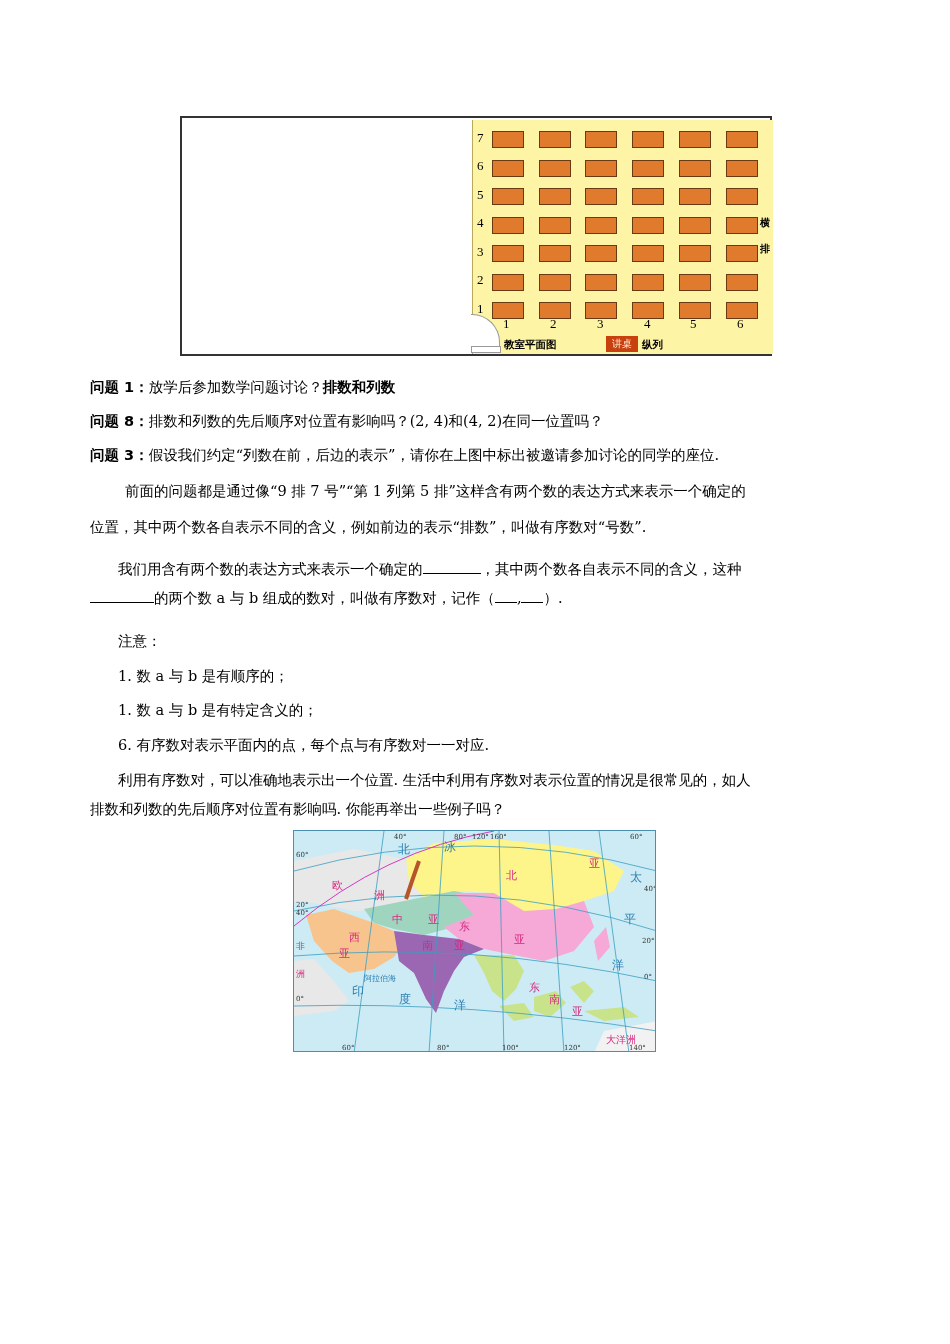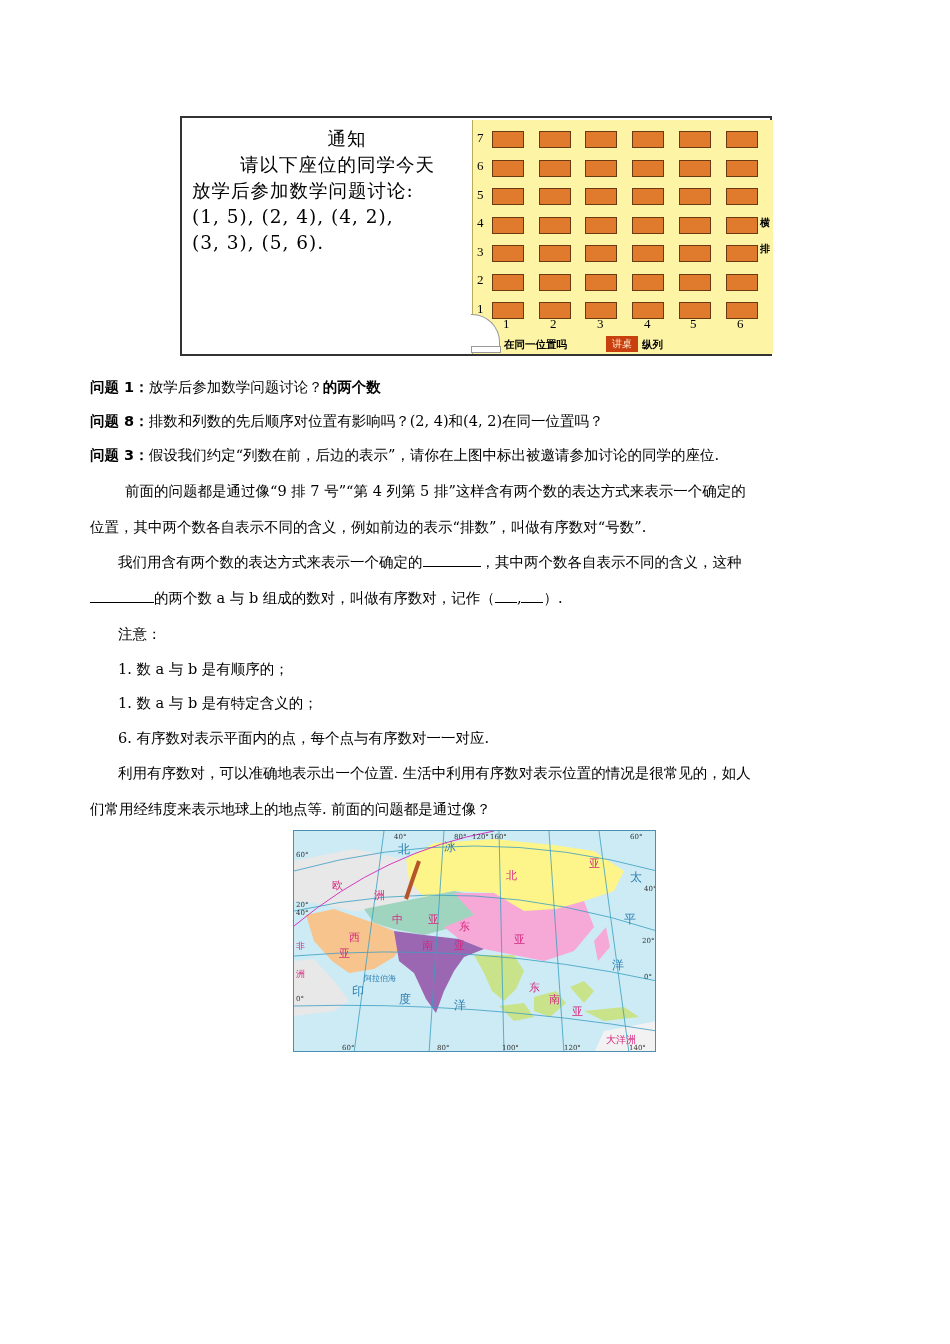--- a/index.html
+++ b/index.html
@@ -32,40 +32,33 @@
   .podium { position:absolute; left:133px; top:216px; width:32px; height:16px; background:#c8400e;
             color:#ffe9d0; font-size:10px; text-align:center; line-height:16px;
             font-family:"DejaVu Sans",sans-serif; }
   .collbl { position:absolute; left:169px; top:218px; font-size:10.5px; font-weight:bold;
             font-family:"DejaVu Sans",sans-serif;text-align:right; }
 
   
   .p { position:absolute; left:90px; width:780px; font-size:14.5px; line-height:20px; white-space:nowrap;
        font-family:"DejaVu Serif","Liberation Serif",serif; }
   .q b { font-family:"DejaVu Sans","Liberation Sans",sans-serif; font-weight:bold; }
-  .indent { left:118px; }
+  .indent { left:118px;margin-top:7px; }
   .blank { display:inline-block; border-bottom:1px solid #000; height:14px; vertical-align:baseline; }
 
   
   .map { position:absolute; left:293px; top:830px; width:363px; height:222px;
          border:1px solid #4a8fb0; box-sizing:border-box; overflow:hidden; background:#cdebf4; }
   .map svg { display:block; }
   .maplbl { font-family:"DejaVu Serif",serif; }
 </style>
 </head>
 <body>
 
 <div class="fig1">
-  <div class="notice">
-    <div class="ttl">通知</div>
-    <div class="l1">请以下座位的同学今天</div>
-    <div>放学后参加数学问题讨论:</div>
-    <div>(1, 5), (2, 4), (4, 2),</div>
-    <div>(3, 3), (5, 6).</div>
-  </div>
 
   <div class="plan">
 
     <span class="rowlabel" style="top:10px">7</span>
     <span class="rowlabel" style="top:38px">6</span>
     <span class="rowlabel" style="top:67px">5</span>
     <span class="rowlabel" style="top:95px">4</span>
     <span class="rowlabel" style="top:124px">3</span>
     <span class="rowlabel" style="top:152px">2</span>
     <span class="rowlabel" style="top:181px">1</span>
@@ -120,52 +113,52 @@
     <span class="collabel" style="left:124px">3</span>
     <span class="collabel" style="left:171px">4</span>
     <span class="collabel" style="left:217px">5</span>
     <span class="collabel" style="left:264px">6</span>
 
     <span class="sidelabel" style="top:96px">横</span>
     <span class="sidelabel" style="top:122px">排</span>
 
     <div class="door"></div>
     <div class="doorbar"></div>
-    <span class="planname">在同一位置吗</span>
+    <span class="planname">教室平面图</span>
     <span class="podium">讲桌</span>
     <span class="collbl">纵列</span>
   </div>
 </div>
 
 <div class="p q" style="top:377px">
-  <b>问题 1：</b><span>放学后参加数学问题讨论？</span><b>的两个数</b>
+  <b>问题 1：</b><span>放学后参加数学问题讨论？</span><b>排数和列数</b>
 </div>
 <div class="p q" style="top:411px">
   <b>问题 8：</b><span>排数和列数的先后顺序对位置有影响吗？(2, 4)和(4, 2)在同一位置吗？</span>
 </div>
 <div class="p q" style="top:445px">
   <b>问题 3：</b><span>假设我们约定“列数在前，后边的表示”，请你在上图中标出被邀请参加讨论的同学的座位.</span>
 </div>
 
-<div class="p" style="left:125px; top:481px">前面的问题都是通过像“9 排 7 号”“第 4 列第 5 排”这样含有两个数的表达方式来表示一个确定的</div>
+<div class="p" style="left:125px; top:481px">前面的问题都是通过像“9 排 7 号”“第 1 列第 5 排”这样含有两个数的表达方式来表示一个确定的</div>
 <div class="p" style="top:517px">位置，其中两个数各自表示不同的含义，例如前边的表示“排数”，叫做有序数对“号数”.</div>
 
 <div class="p indent" style="top:552px">
   <span>我们用含有两个数的表达方式来表示一个确定的</span><span class="blank" style="width:58px"></span><span>，其中两个数各自表示不同的含义，这种</span>
 </div>
 <div class="p" style="top:588px">
   <span class="blank" style="width:64px"></span><span>的两个数 a 与 b 组成的数对，叫做有序数对，记作（</span><span class="blank" style="width:22px"></span><span>,</span><span class="blank" style="width:22px"></span><span>）.</span>
 </div>
 
 <div class="p indent" style="top:624px">注意：</div>
 <div class="p indent" style="top:659px">1. 数 a 与 b 是有顺序的；</div>
 <div class="p indent" style="top:693px">1. 数 a 与 b 是有特定含义的；</div>
 <div class="p indent" style="top:728px">6. 有序数对表示平面内的点，每个点与有序数对一一对应.</div>
 <div class="p indent" style="top:763px">利用有序数对，可以准确地表示出一个位置. 生活中利用有序数对表示位置的情况是很常见的，如人</div>
-<div class="p" style="top:799px">们常用经纬度来表示地球上的地点等. 前面的问题都是通过像？</div>
+<div class="p" style="top:799px">排数和列数的先后顺序对位置有影响吗. 你能再举出一些例子吗？</div>
 
 <div class="map">
   <svg width="363" height="222" viewBox="0 0 363 222">
 
     <rect x="0" y="0" width="363" height="222" fill="#cdebf4"></rect>
 
     <path d="M0,30 L60,18 L110,28 L130,60 L100,78 L60,80 L20,72 L0,70 Z" fill="#e8e8e8"></path>
     <path d="M0,130 L20,128 L40,150 L55,170 L40,180 L0,185 Z" fill="#e8e8e8"></path>
 
     <path d="M112,28 L140,12 L200,8 L260,14 L300,20 L330,40 L320,60 L290,70 L260,90 L230,84 L200,62 L160,60 L130,66 L115,50 Z" fill="#fdf48a"></path>

